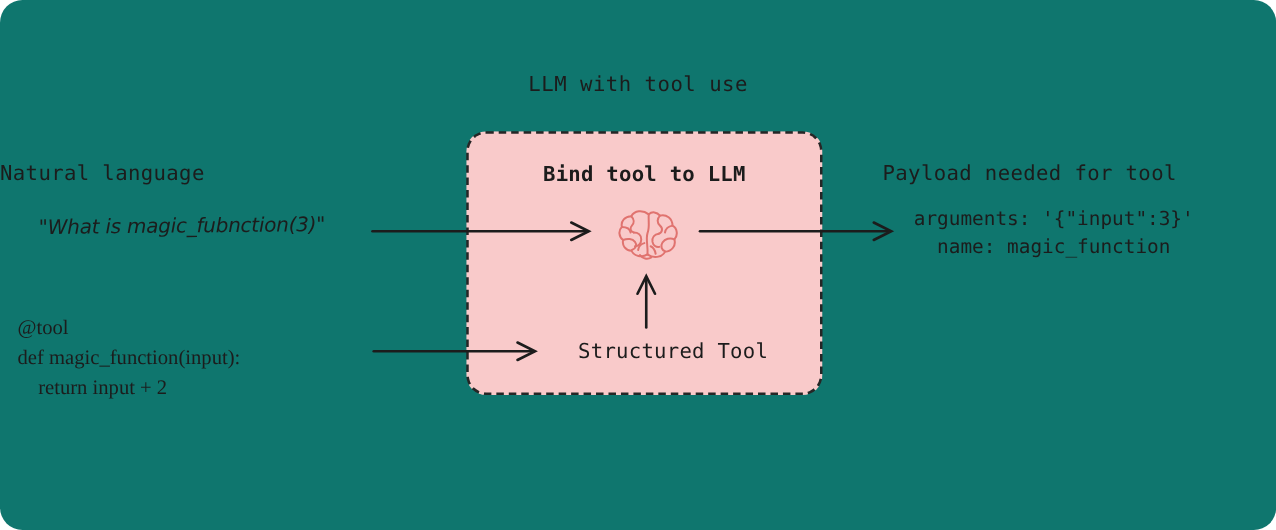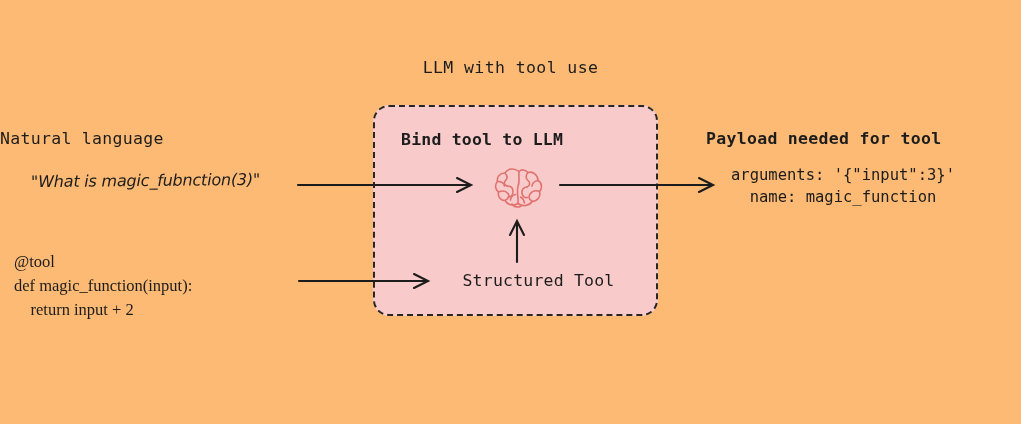--- a/index.html
+++ b/index.html
@@ -4,24 +4,25 @@
 <style>
   html, body {
     margin: 0;
     padding: 0;
     background: #ffffff;
   }
   #canvas {
     position: relative;
     width: 1021px;
     height: 424px;
-    background: #fdba74;
+    background: #0f766e;
     font-family: "DejaVu Sans Mono", "Liberation Mono", monospace;
     color: #1c1c1c;
     overflow: hidden;
+    border-radius: 18px;
   }
 
   
   .txt {
     position: absolute;
     white-space: pre;
     line-height: 1.32;
   }
   .mono {
     font-family: "DejaVu Sans Mono", "Liberation Mono", monospace;
@@ -48,21 +49,20 @@
     font-size: 16.5px;
     letter-spacing: 0.3px;
   }
   #payload-heading {
     left: 706px;
     top: 128px;
     width: 300px;
     text-align: left;
     font-size: 16.5px;
     letter-spacing: 0.3px;
-    font-weight: bold;
   }
 
   
   #nl-example {
     left: 31px;
     top: 170px;
     font-size: 16px;
     transform: rotate(-0.6deg);
   }
   #tool-code {
@@ -90,25 +90,24 @@
     height: 211px;
     box-sizing: border-box;
     background: #f9caca;
     border: 2px dashed #262626;
     border-radius: 16px;
   }
   #bind-tool-label {
     left: 373px;
     top: 129px;
     width: 285px;
-    text-align: left;
+    text-align: center;
     font-size: 16.5px;
     font-weight: bold;
     letter-spacing: 0.2px;
-    padding-left: 28px;
   }
   #structured-tool-label {
     left: 373px;
     top: 270px;
     width: 285px;
     text-align: center;
     font-size: 16.5px;
     letter-spacing: 0.2px;
     padding-left: 46px;
     box-sizing: border-box;

